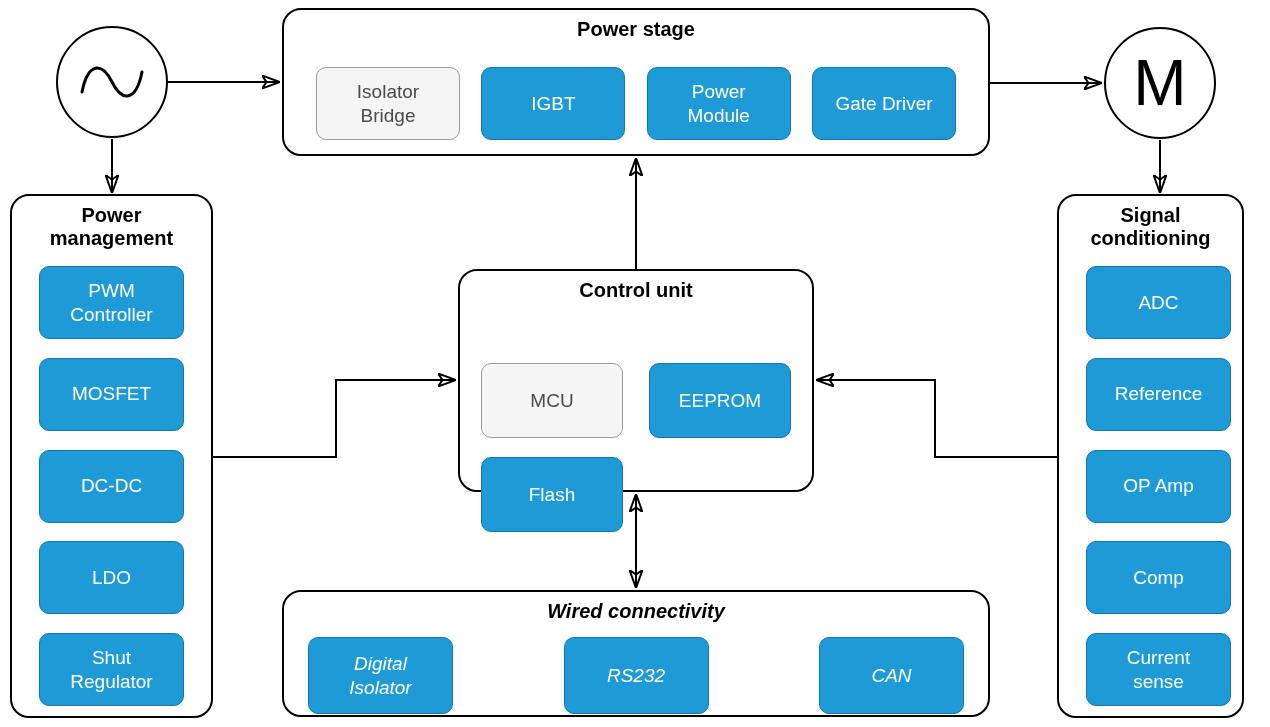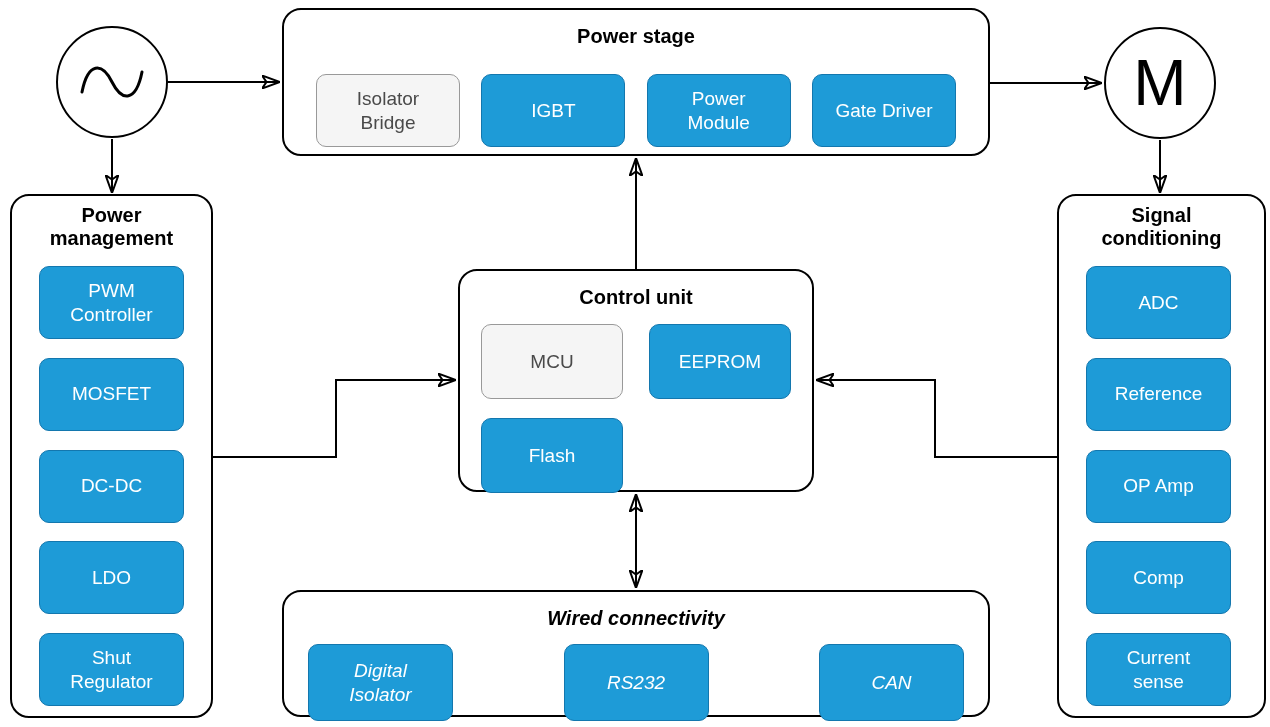--- a/index.html
+++ b/index.html
@@ -14,36 +14,36 @@
   }
   svg.edges{position:absolute;inset:0;z-index:6;pointer-events:none;}
   svg.edges path{stroke:var(--line);stroke-width:2;fill:none;}
 
   .group{
     position:absolute;background:var(--fill);border:2px solid var(--line);
     border-radius:19px;box-sizing:border-box;display:flex;flex-direction:column;z-index:2;
   }
   .group-title{
     text-align:center;font-weight:bold;font-size:20px;line-height:23px;
-    color:#000;white-space:pre-line;margin-top:15px;flex-shrink:0;
+    color:#000;white-space:pre-line;margin-top:8px;flex-shrink:0;
   }
   .group-title.two-line{margin-top:8px;}
 
   .block{
     box-sizing:border-box;border-radius:10px;display:flex;align-items:center;
     justify-content:center;text-align:center;font-size:19px;line-height:24px;
     white-space:pre-line;flex-shrink:0;
   }
   .block.blue{background:var(--blue);border:1.5px solid var(--blue-border);color:#fff;}
   .block.gray{background:var(--gray);border:1.5px solid var(--gray-border);color:var(--gray-text);}
 
   .g-power-stage{left:282px;top:8px;width:708px;height:148px;}
   .g-power-management{left:10px;top:194px;width:203px;height:524px;}
-  .g-control-unit{left:458px;top:269px;width:356px;height:223px;}
-  .g-signal-conditioning{left:1057px;top:194px;width:209px;height:524px;}
+  .g-control-unit{left:458px;top:269px;width:356px;height:223px;gap:46px;}
+  .g-signal-conditioning{left:1057px;top:194px;width:187px;height:524px;}
   .g-wired-connectivity{left:282px;top:590px;width:708px;height:127px;font-style:italic;}
 
   .ps-row{display:flex;justify-content:space-between;padding:0 32px;margin-top:26px;}
   .ps-row .block{width:144px;height:73px;}
 
   .wc-row{display:flex;justify-content:space-between;padding:0 24px;margin-top:14px;}
   .wc-row .block{width:145px;height:77px;}
 
   .vcol{flex:1;display:flex;flex-direction:column;justify-content:space-between;
         padding:16px 27px 10px;}

